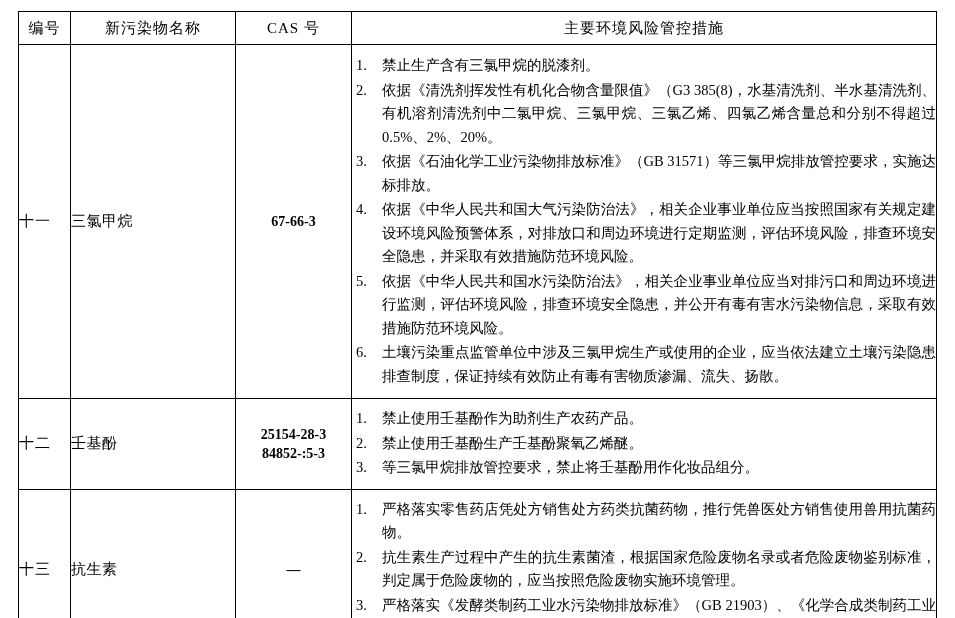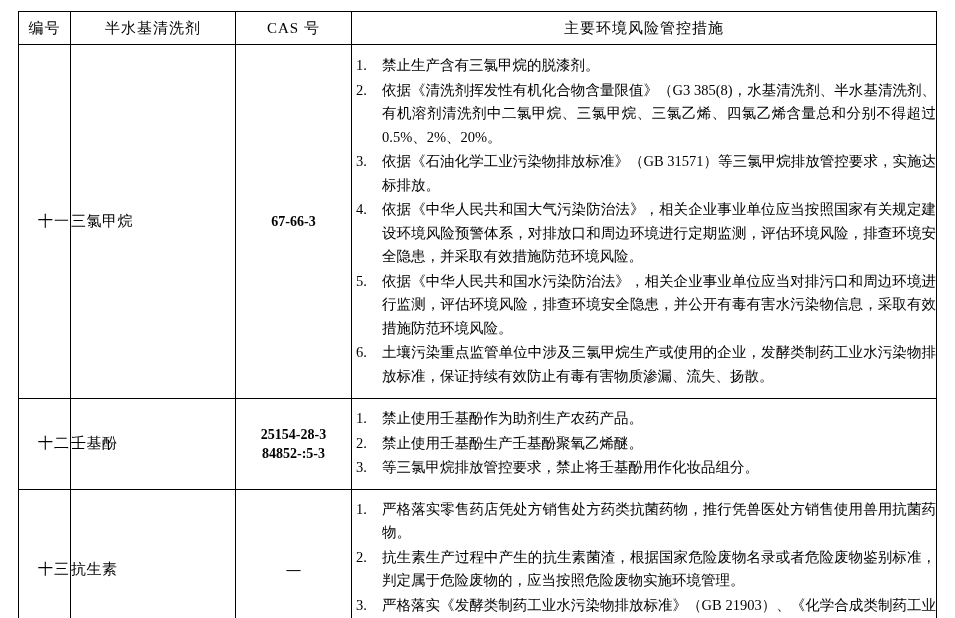--- a/index.html
+++ b/index.html
@@ -43,21 +43,21 @@
     font-size: 15px;
     text-align: center;
     letter-spacing: 1px;
   }
   col.c-num   { width: 52px; }
   col.c-name  { width: 165px; }
   col.c-cas   { width: 116px; }
   col.c-meas  { width: 585px; }
 
   td.cell-num {
-    text-align: right;
+    text-align: left;
     font-size: 15px;
     letter-spacing: 1px;
   }
   td.cell-name {
     font-size: 15px;
     padding-left: 14px;
     letter-spacing: 0.5px;
   }
   td.cell-cas {
     text-align: center;
@@ -113,41 +113,41 @@
   <table class="doc-table">
     <colgroup>
       <col class="c-num">
       <col class="c-name">
       <col class="c-cas">
       <col class="c-meas">
     </colgroup>
     <thead>
       <tr>
         <th>编号</th>
-        <th>半水基清洗剂</th>
+        <th>新污染物名称</th>
         <th>CAS 号</th>
         <th>主要环境风险管控措施</th>
       </tr>
     </thead>
     <tbody>
 
       <tr class="row-11">
         <td class="cell-num">十一</td>
         <td class="cell-name">三氯甲烷</td>
         <td class="cell-cas">
           <div class="cas-line">67-66-3</div>
         </td>
         <td class="cell-meas">
           <ol class="measures">
             <li><span class="num">1.</span><span>禁止生产含有三氯甲烷的脱漆剂。</span></li>
             <li><span class="num">2.</span><span>依据《清洗剂挥发性有机化合物含量限值》（G3 385(8)，水基清洗剂、半水基清洗剂、有机溶剂清洗剂中二氯甲烷、三氯甲烷、三氯乙烯、四氯乙烯含量总和分别不得超过 0.5%、2%、20%。</span></li>
             <li><span class="num">3.</span><span>依据《石油化学工业污染物排放标准》（GB 31571）等三氯甲烷排放管控要求，实施达标排放。</span></li>
             <li><span class="num">4.</span><span>依据《中华人民共和国大气污染防治法》，相关企业事业单位应当按照国家有关规定建设环境风险预警体系，对排放口和周边环境进行定期监测，评估环境风险，排查环境安全隐患，并采取有效措施防范环境风险。</span></li>
             <li><span class="num">5.</span><span>依据《中华人民共和国水污染防治法》，相关企业事业单位应当对排污口和周边环境进行监测，评估环境风险，排查环境安全隐患，并公开有毒有害水污染物信息，采取有效措施防范环境风险。</span></li>
-            <li><span class="num">6.</span><span>土壤污染重点监管单位中涉及三氯甲烷生产或使用的企业，发酵类制药工业水污染物排放标准，保证持续有效防止有毒有害物质渗漏、流失、扬散。</span></li>
+            <li><span class="num">6.</span><span>土壤污染重点监管单位中涉及三氯甲烷生产或使用的企业，应当依法建立土壤污染隐患排查制度，保证持续有效防止有毒有害物质渗漏、流失、扬散。</span></li>
           </ol>
         </td>
       </tr>
 
       <tr class="row-12">
         <td class="cell-num">十二</td>
         <td class="cell-name">壬基酚</td>
         <td class="cell-cas">
           <div class="cas-line">25154-28-3</div>
           <div class="cas-line">84852-:5-3</div>

